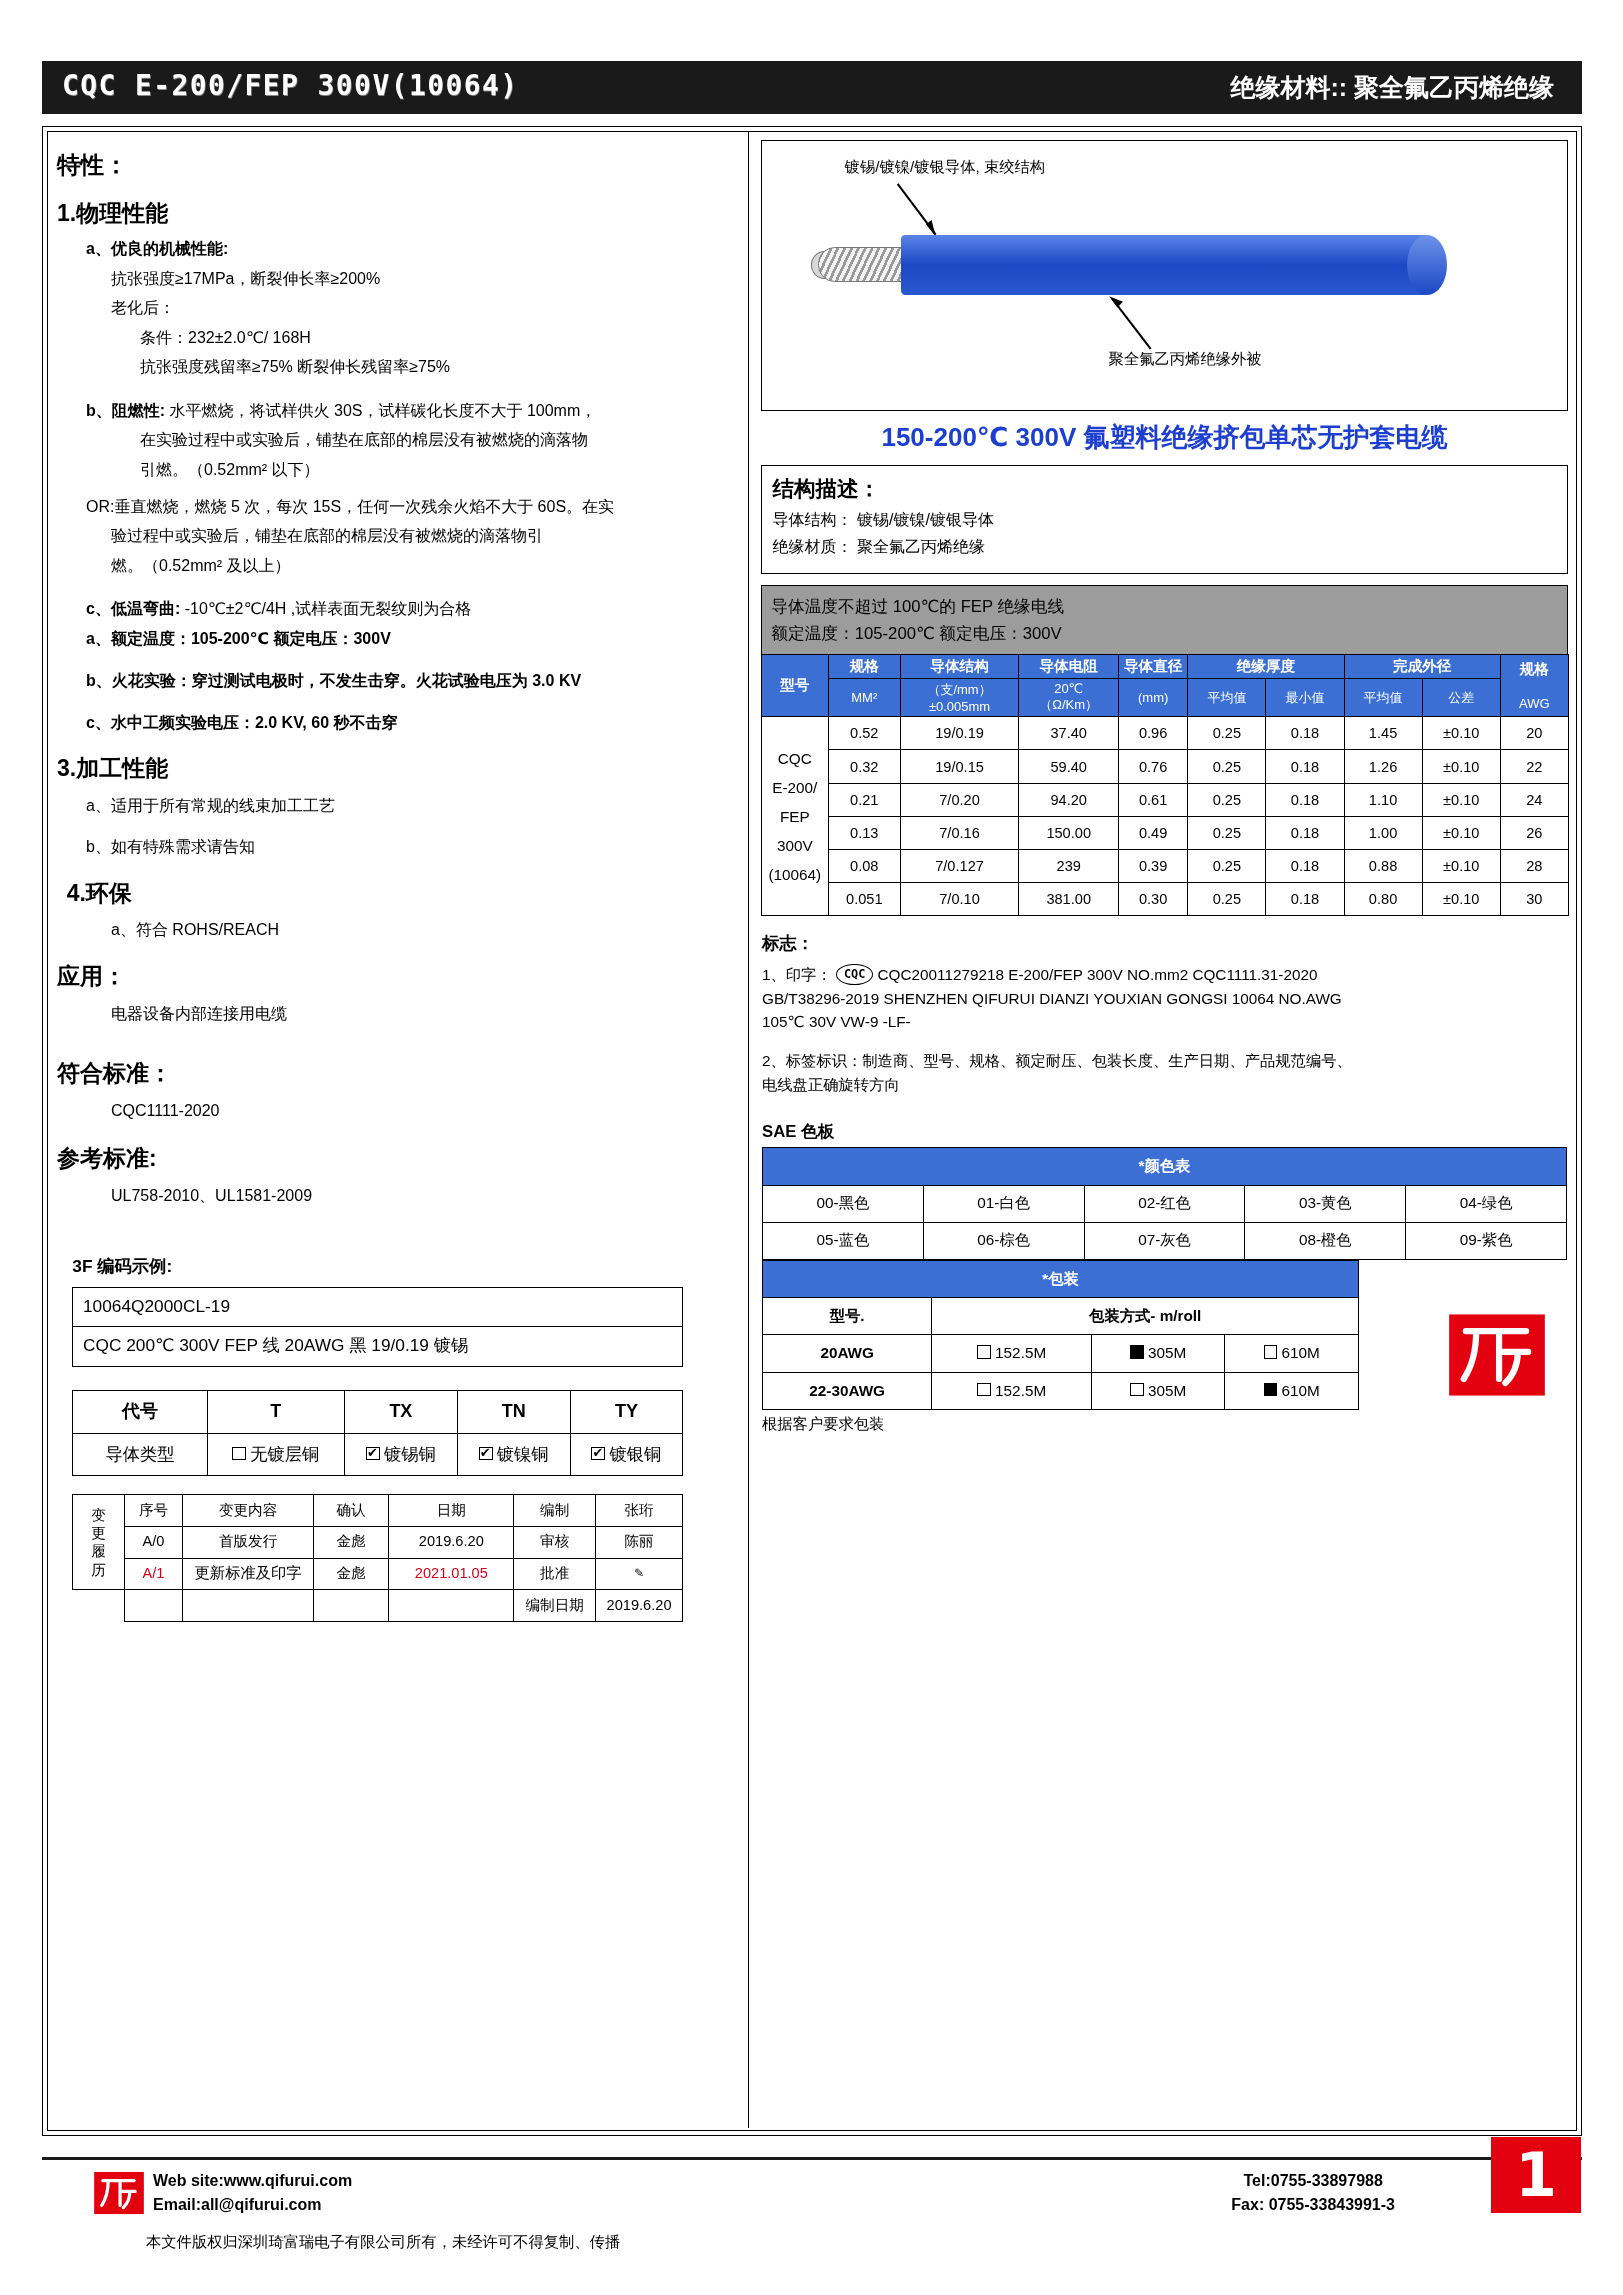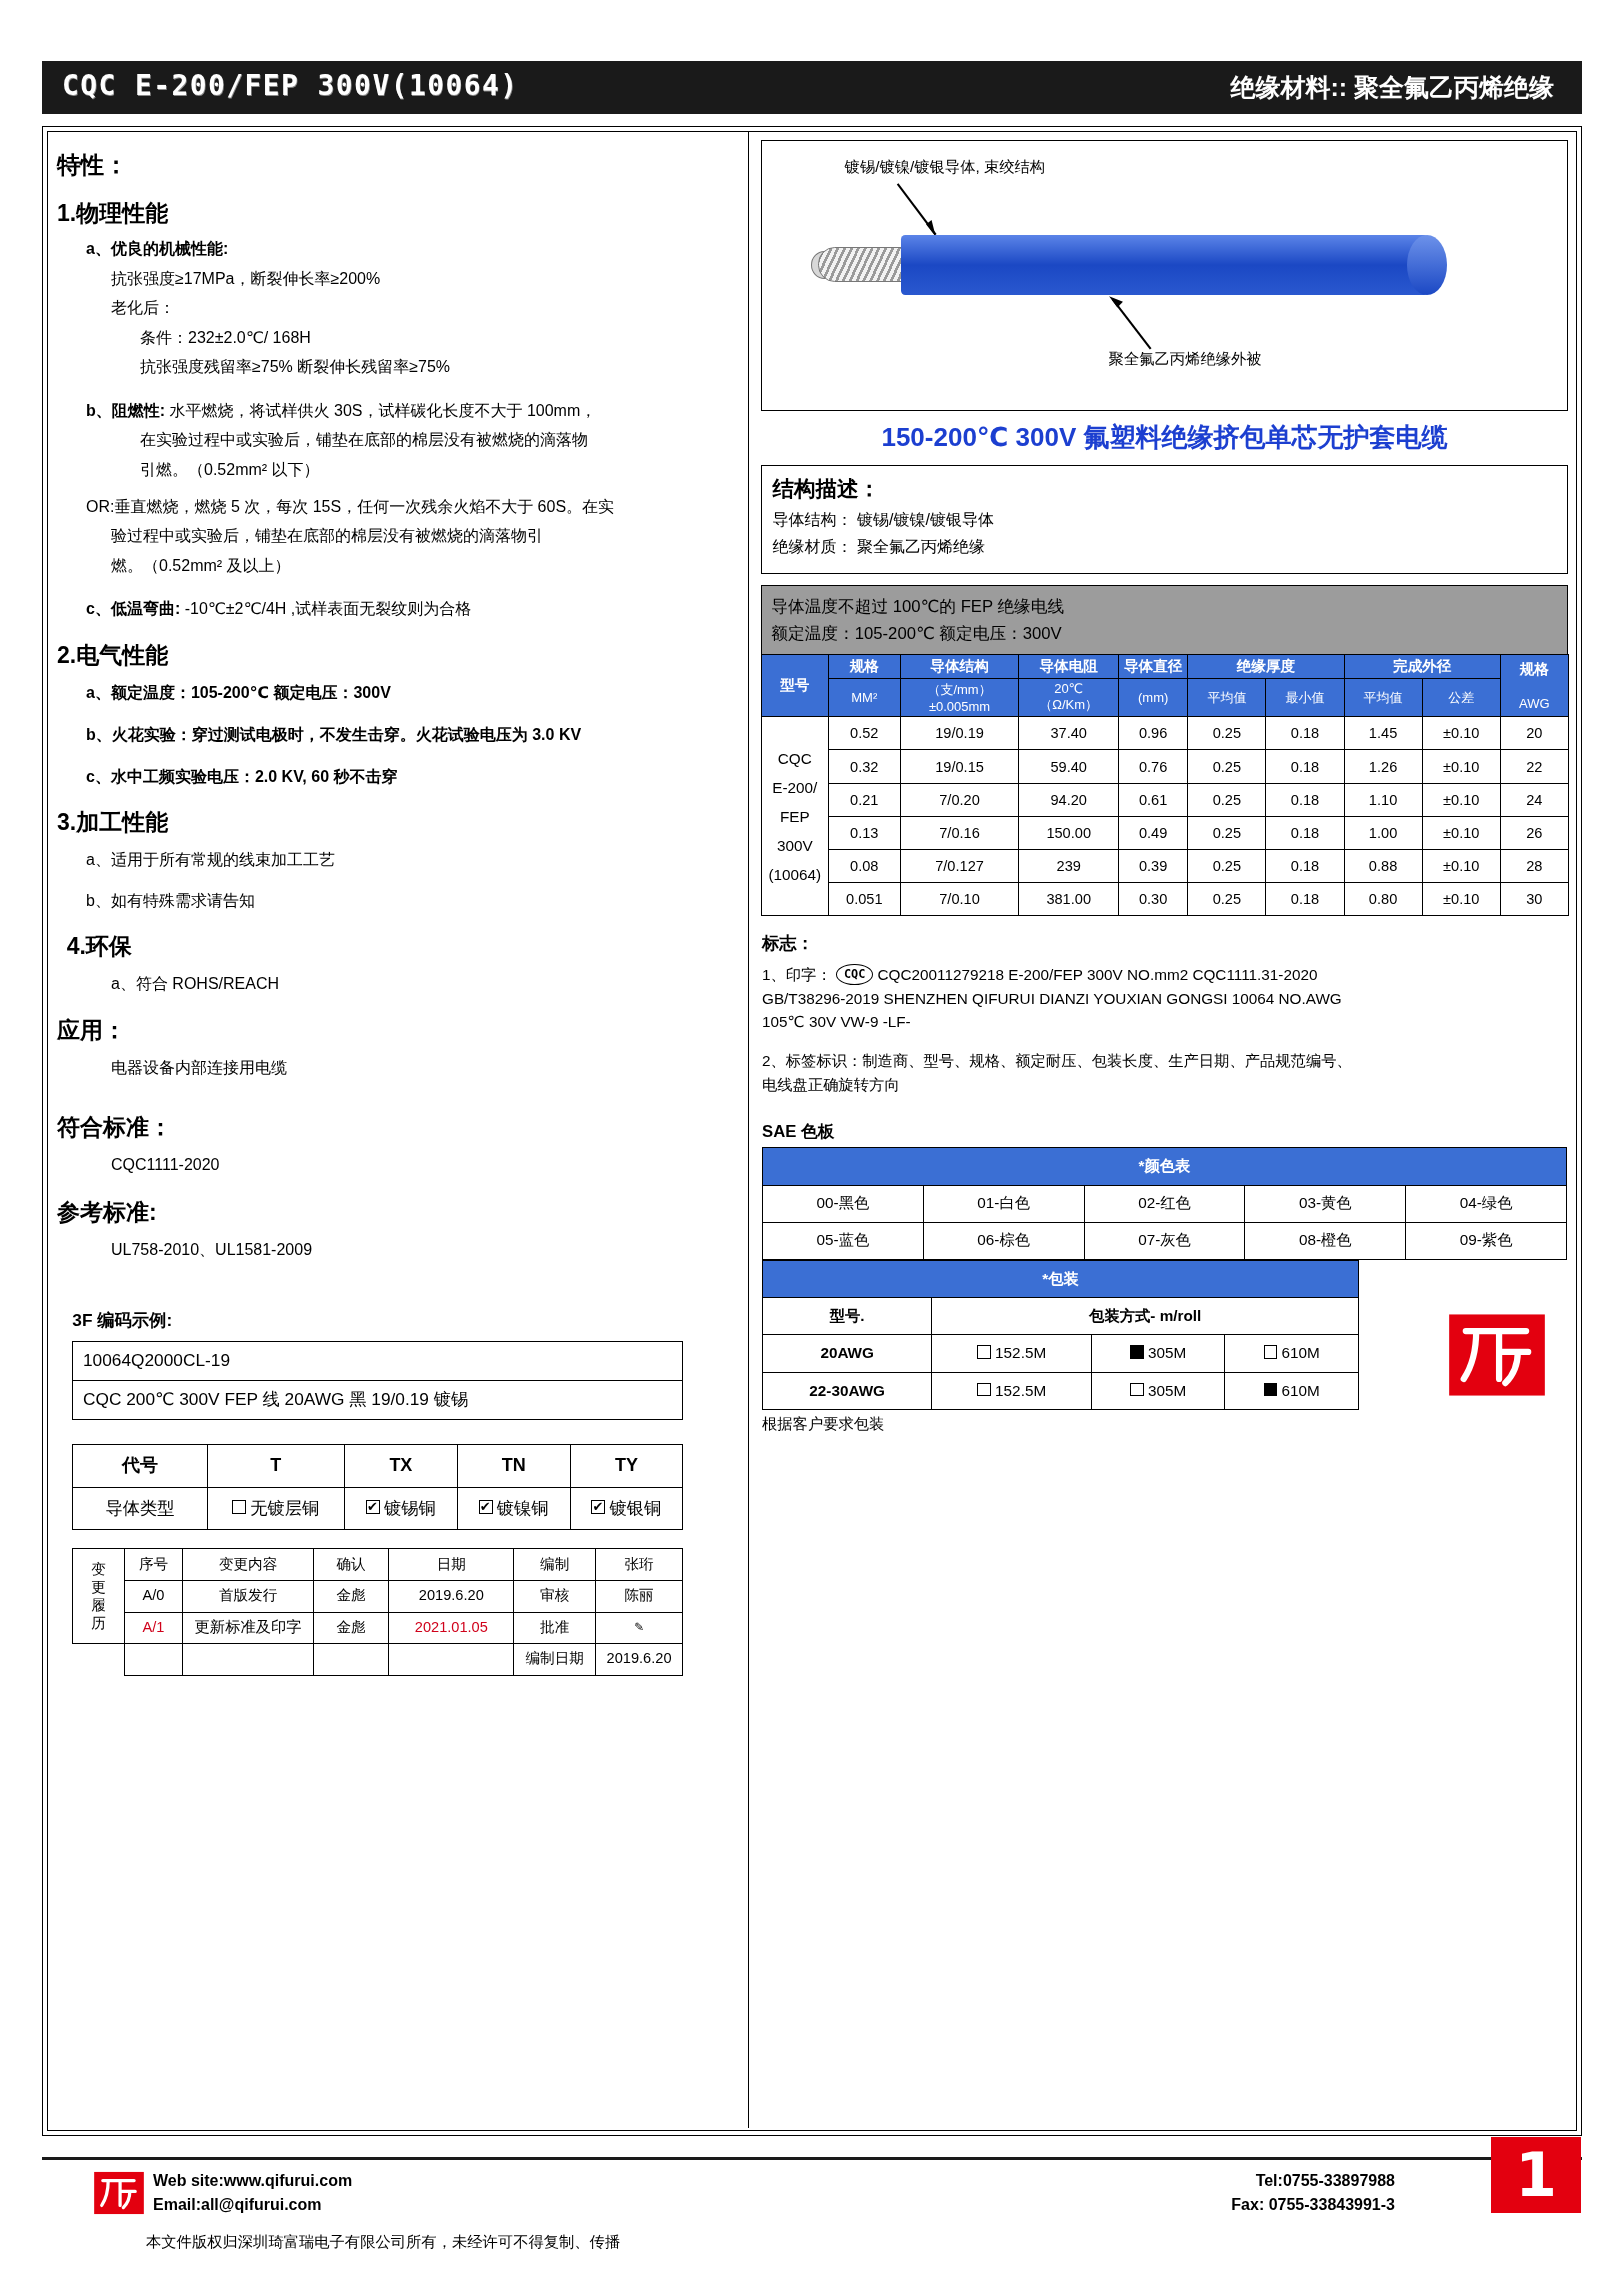--- a/index.html
+++ b/index.html
@@ -147,21 +147,21 @@
 
   
   .logo-r{
     position:absolute;right:25px;bottom:35px;width:104px;height:90px;
   }
 
   
   .footer-rule{position:absolute;left:42px;top:2157px;width:1540px;height:2.8px;background:#1a1a1a;}
   .footer{position:absolute;left:42px;top:2165px;width:1540px;font-size:16px;}
   .footer-left{position:absolute;left:111px;top:4.2px;line-height:1.5;}
-  .footer-right{position:absolute;right:187px;top:4.2px;text-align:right;line-height:1.5;}
+  .footer-right{position:absolute;right:187px;top:4.2px;text-align:center;line-height:1.5;}
   .footer-note{position:absolute;left:104px;top:67px;font-size:15.3px;}
   .pagenum{
     position:absolute;right:42px;top:2137px;width:90px;height:76px;background:#e3000f;
     color:#fff;font-size:60px;font-weight:bold;text-align:center;line-height:76px;
     font-family:"DejaVu Sans",sans-serif;
   }
   .logo-f{position:absolute;left:50px;top:2.8px;width:54px;height:50px;}
 
   .cb{display:inline-block;width:11.8px;height:11.8px;border:1px solid #000;margin-right:4.2px;vertical-align:-0.7px;}
   .cb.on{background:#000;}
@@ -199,21 +199,20 @@
       <div class="p indent3">引燃。（0.52mm² 以下）</div>
       <div class="p indent1" style="margin-top:12.5px;">OR:垂直燃烧，燃烧 5 次，每次 15S，任何一次残余火焰不大于 60S。在实</div>
       <div class="p indent2">验过程中或实验后，铺垫在底部的棉层没有被燃烧的滴落物引</div>
       <div class="p indent2">燃。（0.52mm² 及以上）</div>
 
       <div class="p indent1" style="margin-top:19.4px;">
         <span class="b">c、低温弯曲:</span>
         <span>-10℃±2℃/4H ,试样表面无裂纹则为合格</span>
       </div>
 
-      <div class="h-sec2">2.电气性能</div>
       <div class="p indent1 b">a、额定温度：105-200℃      额定电压：300V</div>
       <div class="p indent1 b" style="margin-top:18px;">b、火花实验：穿过测试电极时，不发生击穿。火花试验电压为 3.0 KV</div>
       <div class="p indent1 b" style="margin-top:18px;">c、水中工频实验电压：2.0 KV, 60 秒不击穿</div>
 
       <div class="h-sec2">3.加工性能</div>
       <div class="p indent1">a、适用于所有常规的线束加工工艺</div>
       <div class="p indent1" style="margin-top:16.7px;">b、如有特殊需求请告知</div>
 
       <div class="h-sec2" style="margin-left:9.7px;">4.环保</div>
       <div class="p indent2">a、符合 ROHS/REACH</div>

